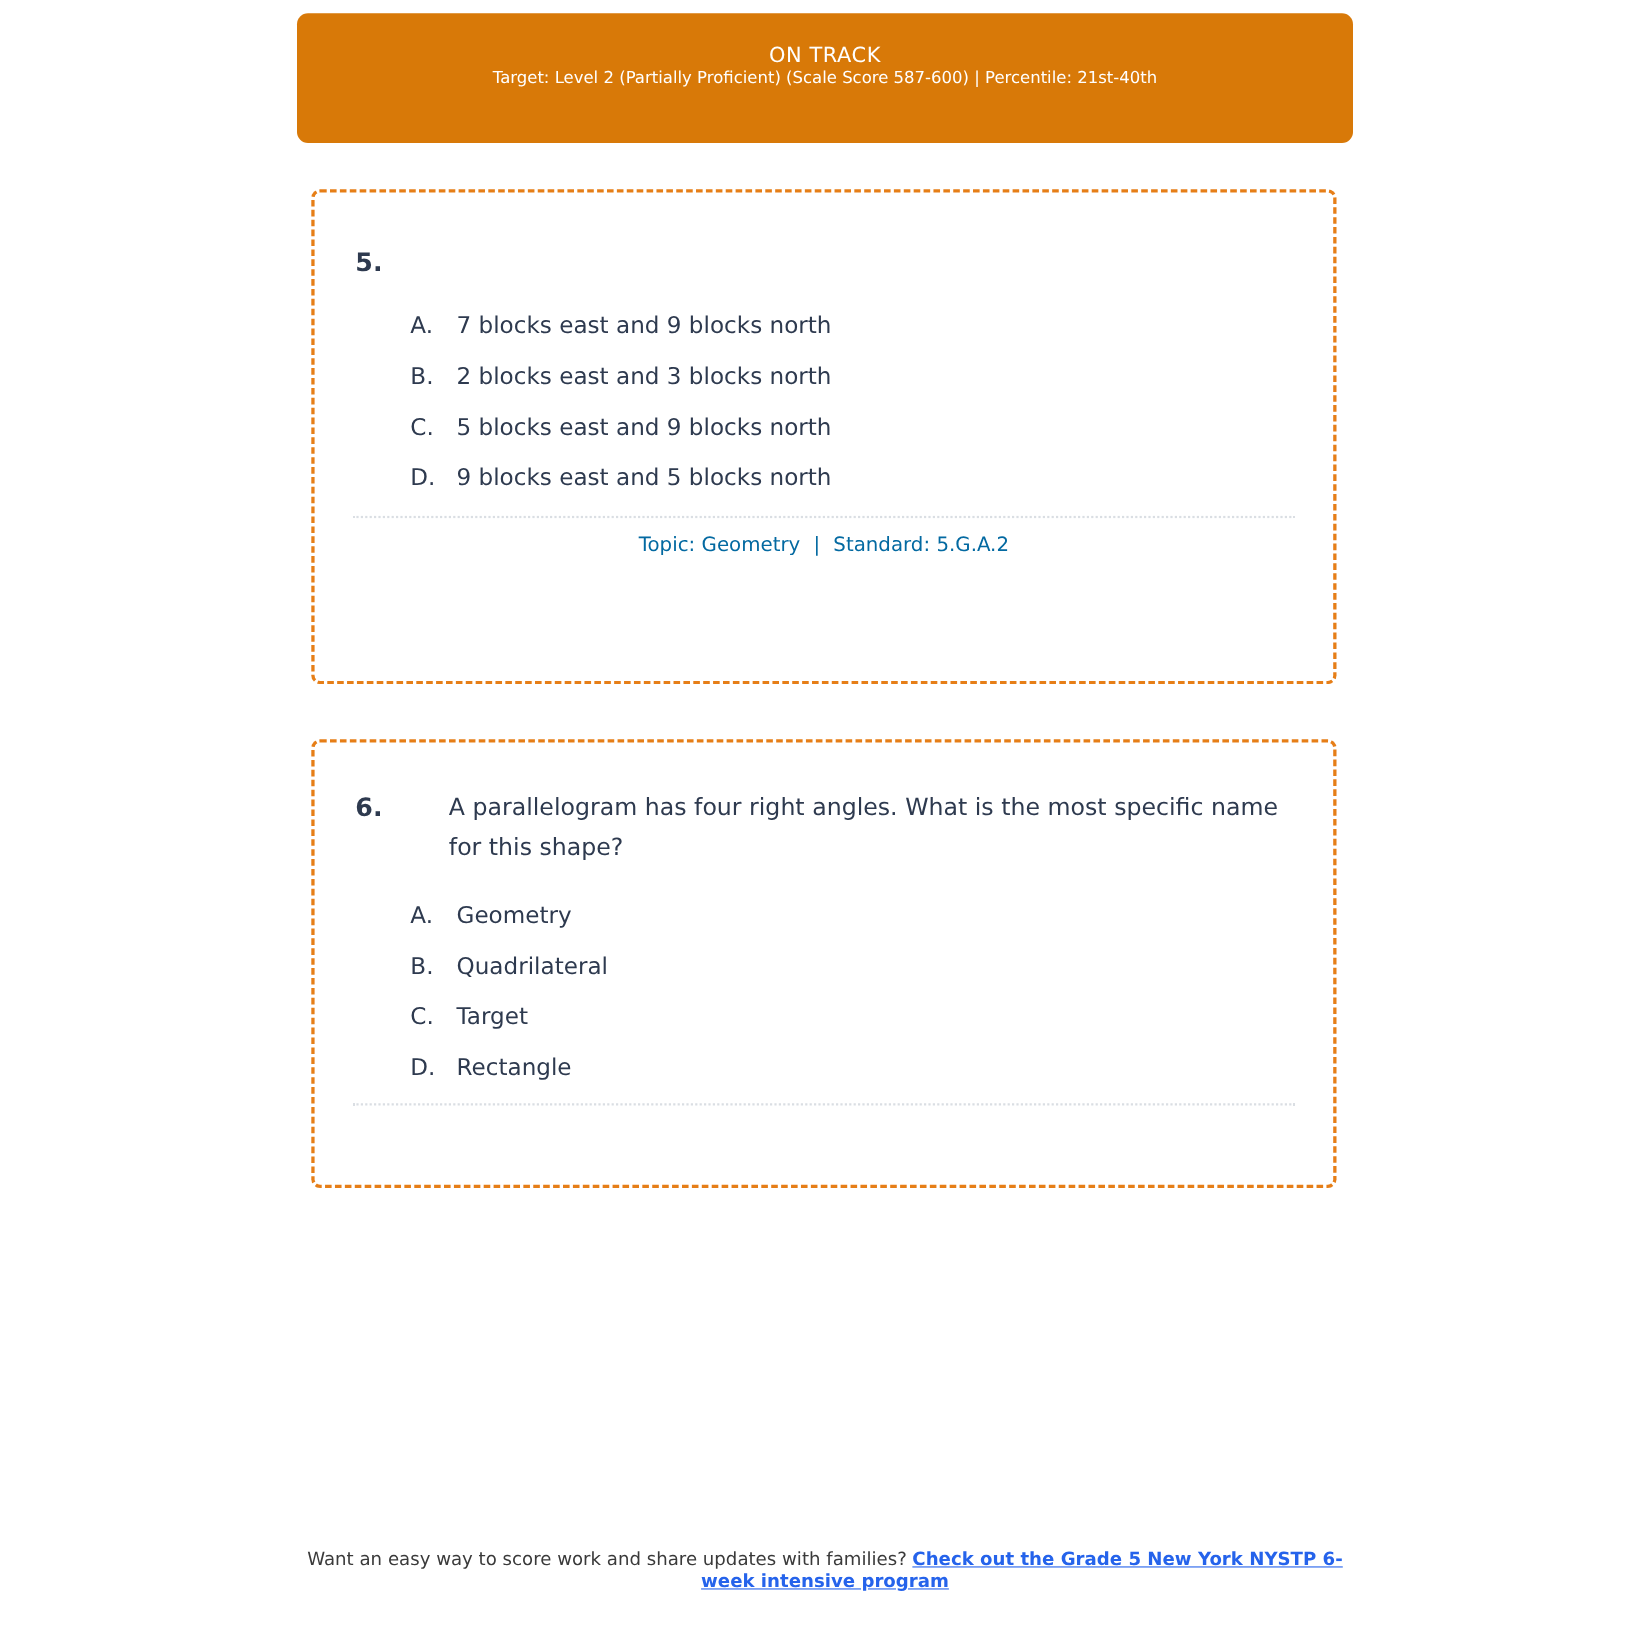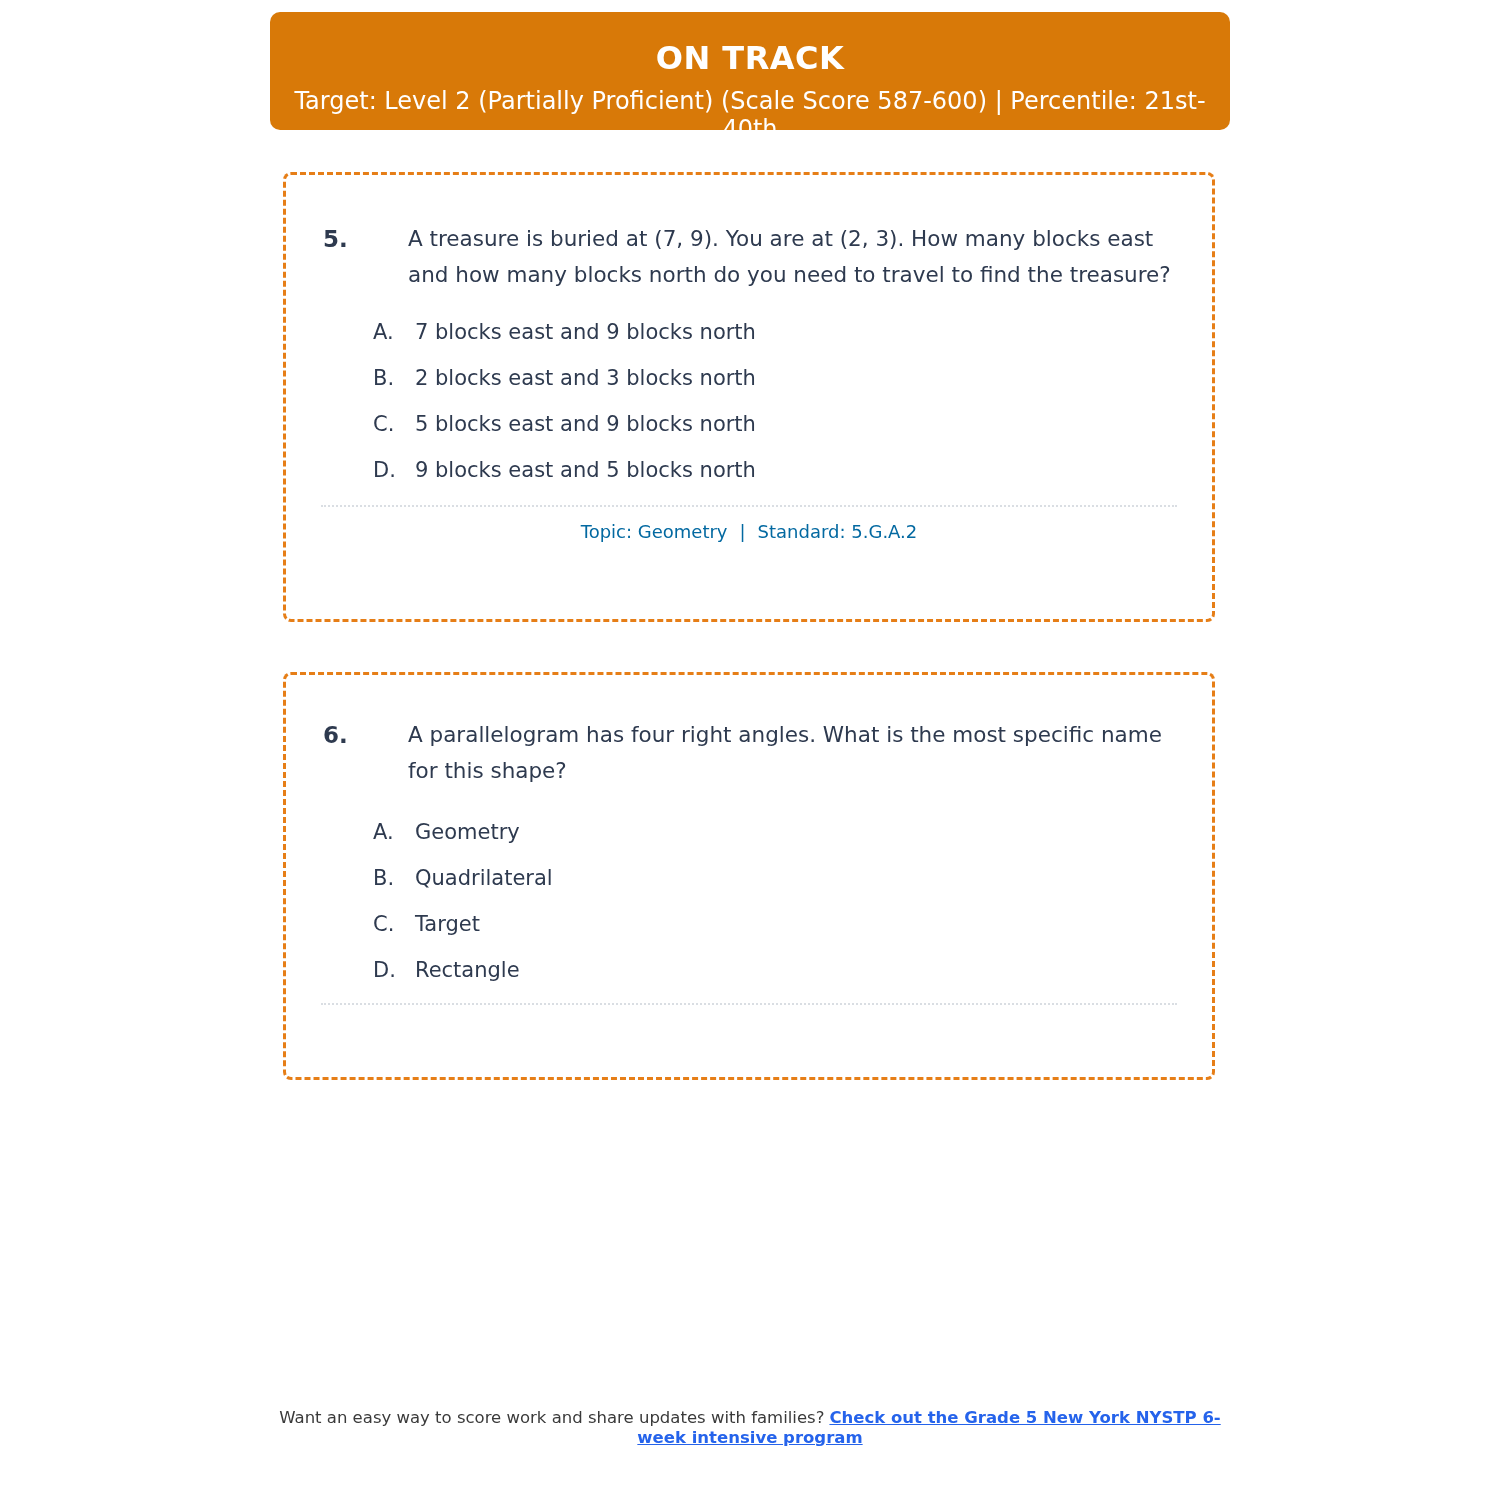--- a/index.html
+++ b/index.html
@@ -18,27 +18,27 @@
     position: absolute;
     left: 270px; top: 12px;
     width: 960px; height: 118px;
     background: #D87908;
     border-radius: 10px;
     text-align: center;
     color: #ffffff;
   }
   .banner-title {
     padding-top: 27px;
-    font-size: 32px;
-    font-weight: bold;
+    font-size: 19px;
+    font-weight: normal;
     letter-spacing: 0.5px;
   }
   .banner-subtitle {
-    margin-top: 10px;
-    font-size: 24px;
+    margin-top: 0;
+    font-size: 15px;
   }
 
   
   .card {
     position: absolute;
     left: 283px;
     width: 932px;
     border: 3px dashed #E67E17;
     border-radius: 8px;
     background: #ffffff;
@@ -118,21 +118,20 @@
 <div class="page">
 
   <header class="banner">
     <div class="banner-title">ON TRACK</div>
     <div class="banner-subtitle">Target: Level 2 (Partially Proficient) (Scale Score 587-600)  |  Percentile: 21st-40th</div>
   </header>
 
   <section class="card card-1">
     <div class="q-row">
       <div class="q-num">5.</div>
-      <div class="q-text">A treasure is buried at (7, 9). You are at (2, 3). How many blocks east and how many blocks north do you need to travel to find the treasure?</div>
     </div>
     <div class="options">
       <div class="option">
         <span class="opt-letter">A.</span>
         <span class="opt-text">7 blocks east and 9 blocks north</span>
       </div>
       <div class="option">
         <span class="opt-letter">B.</span>
         <span class="opt-text">2 blocks east and 3 blocks north</span>
       </div>

